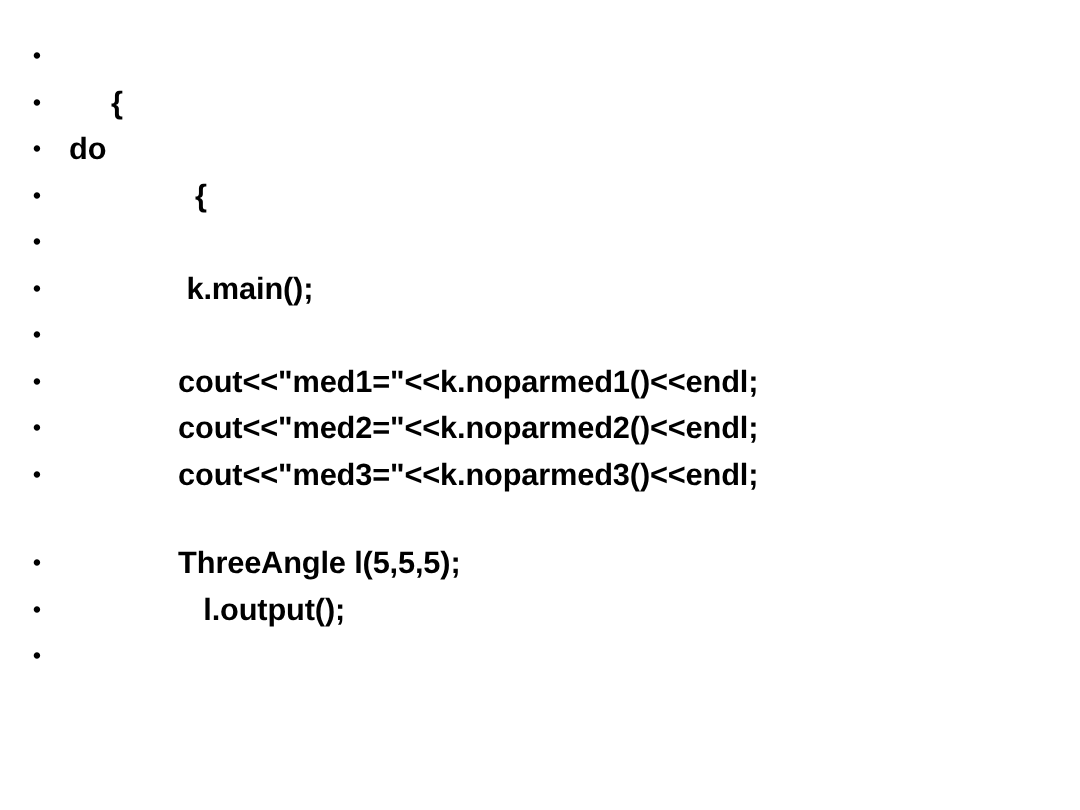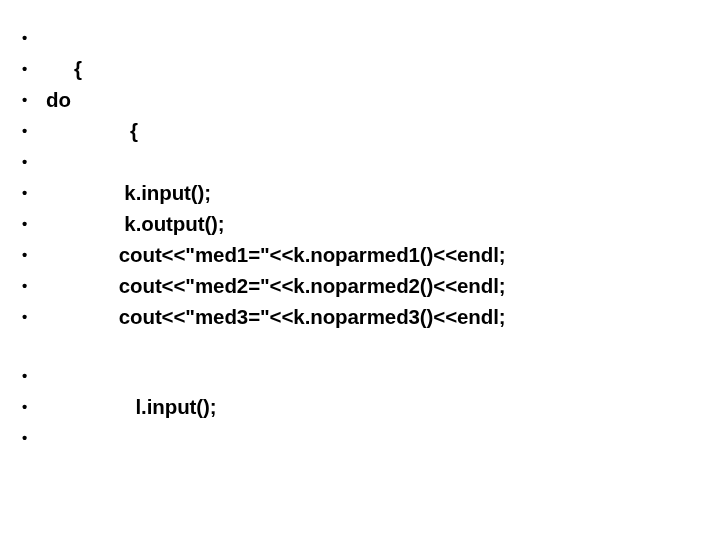--- a/index.html
+++ b/index.html
@@ -64,24 +64,24 @@
 <body>
 
 <div class="slide">
 
   <ul class="code-list" id="code-list">
       <li class="code-line"><span class="bullet">•</span></li>
       <li class="code-line"><span class="bullet">•</span><span class="code-text">     {</span></li>
       <li class="code-line"><span class="bullet">•</span><span class="code-text">do</span></li>
       <li class="code-line"><span class="bullet">•</span><span class="code-text">               {</span></li>
       <li class="code-line"><span class="bullet">•</span></li>
-      <li class="code-line"><span class="bullet">•</span><span class="code-text">              k.input();</span></li>
-      <li class="code-line"><span class="bullet">•</span><span class="code-text">              k.output();</span></li>
+      <li class="code-line"><span class="bullet">•</span><span class="code-text">              k.main();</span></li>
+      <li class="code-line"><span class="bullet">•</span></li>
       <li class="code-line"><span class="bullet">•</span><span class="code-text">             cout&lt;&lt;"med1="&lt;&lt;k.noparmed1()&lt;&lt;endl;</span></li>
       <li class="code-line"><span class="bullet">•</span><span class="code-text">             cout&lt;&lt;"med2="&lt;&lt;k.noparmed2()&lt;&lt;endl;</span></li>
       <li class="code-line"><span class="bullet">•</span><span class="code-text">             cout&lt;&lt;"med3="&lt;&lt;k.noparmed3()&lt;&lt;endl;</span></li>
       <li class="group-gap"></li>
-      <li class="code-line"><span class="bullet">•</span></li>
-      <li class="code-line"><span class="bullet">•</span><span class="code-text">                l.input();</span></li>
+      <li class="code-line"><span class="bullet">•</span><span class="code-text">             ThreeAngle l(5,5,5);</span></li>
+      <li class="code-line"><span class="bullet">•</span><span class="code-text">                l.output();</span></li>
       <li class="code-line"><span class="bullet">•</span><span class="code-text"></span></li>
     </ul>
 
 </div>
 
 </body></html>

